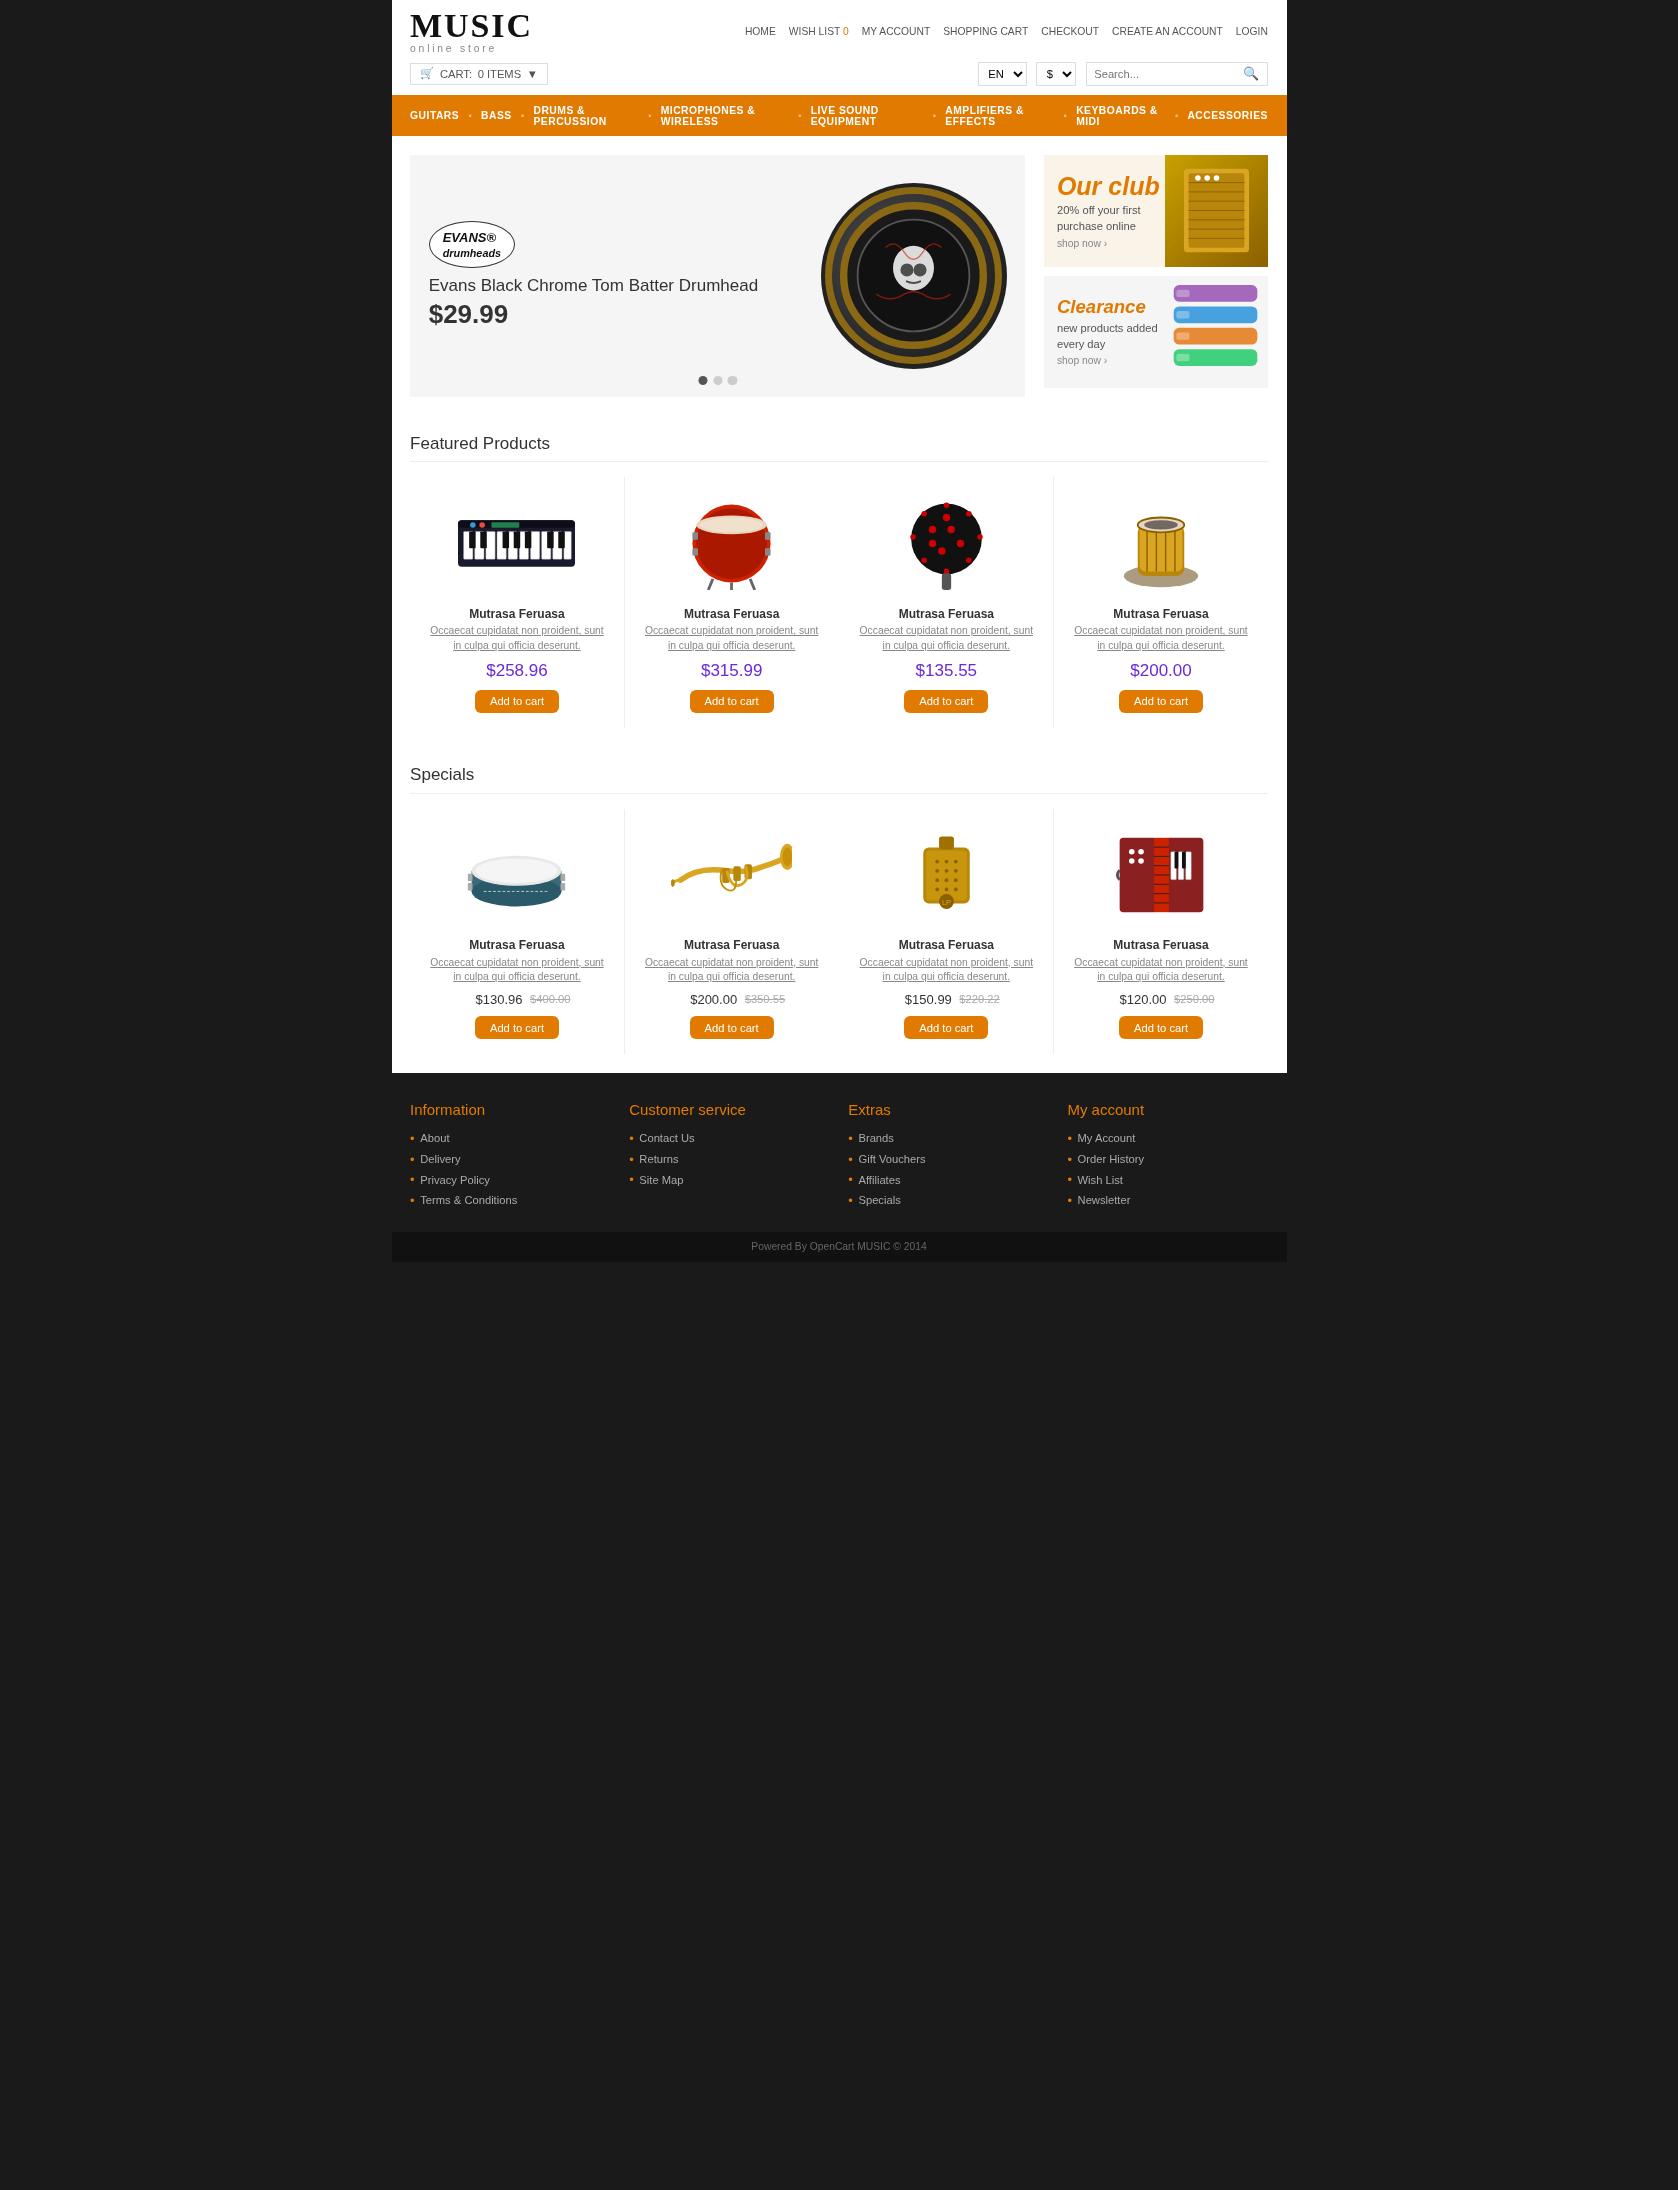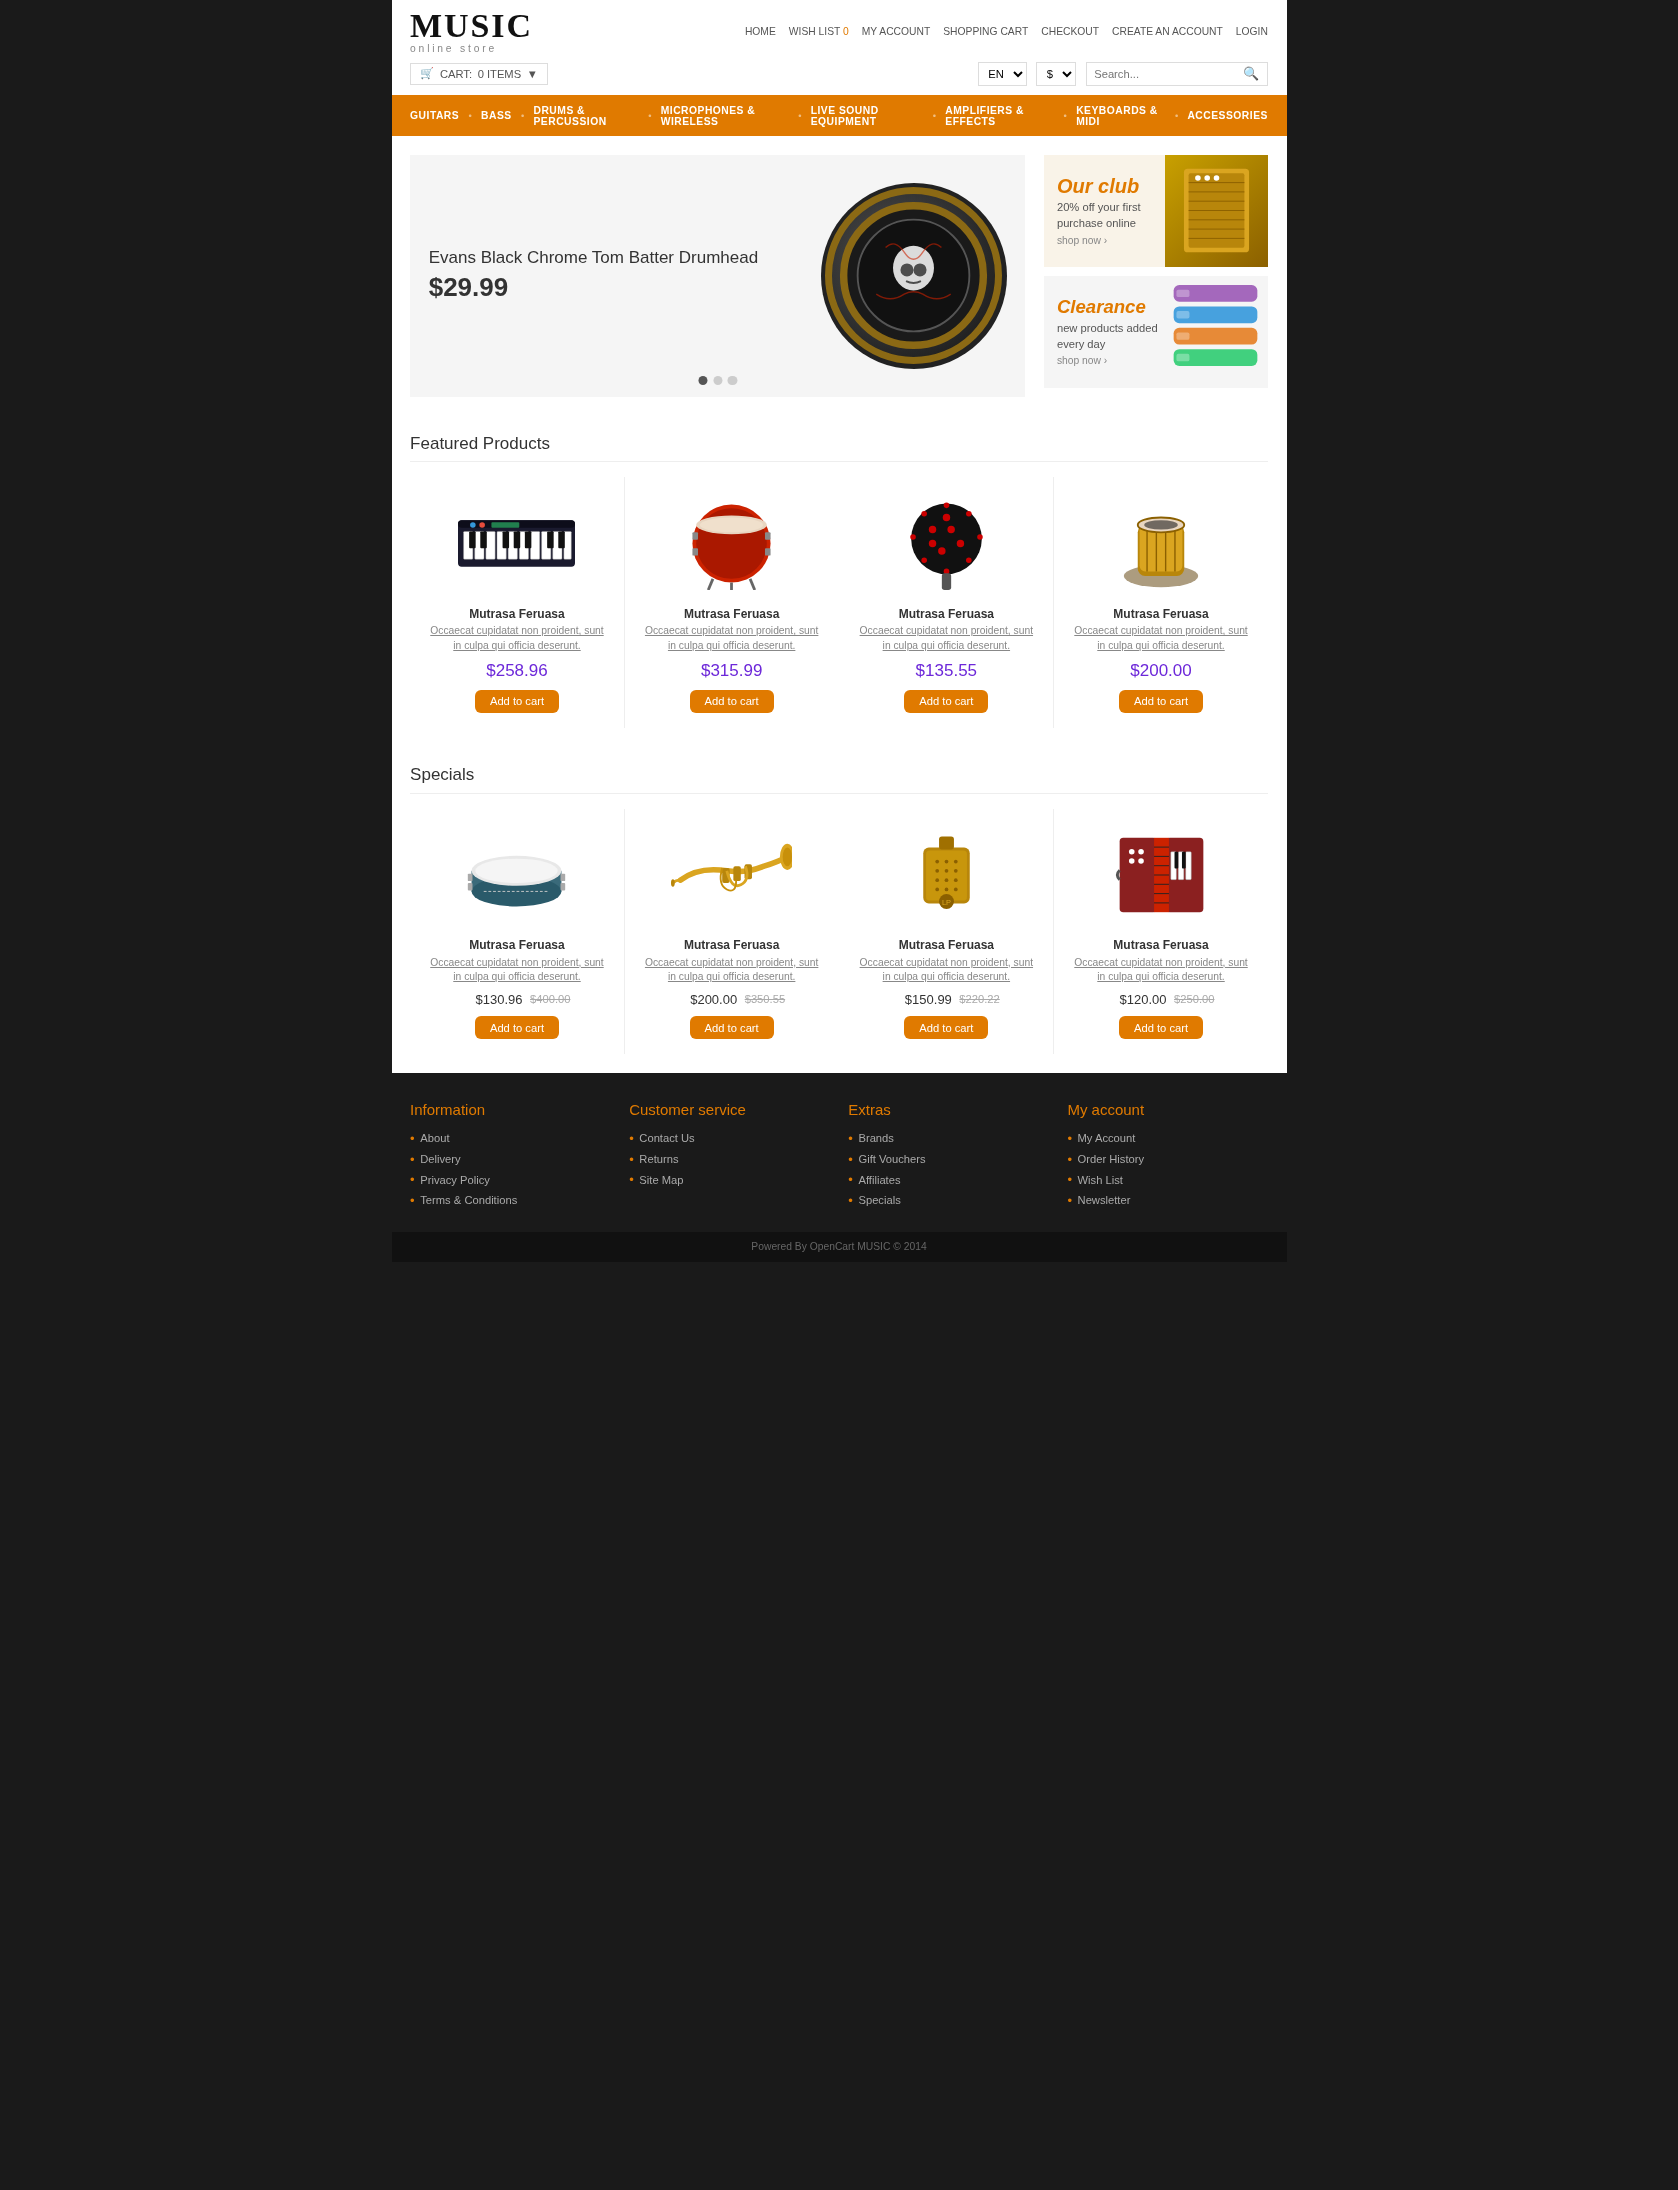--- a/index.html
+++ b/index.html
@@ -245,21 +245,21 @@
       width: 103px;
       background: linear-gradient(135deg, #c8a000, #8B6000);
       display: flex;
       align-items: center;
       justify-content: center;
       color: #fff;
       font-size: 18.6px;
     }
     .promo-title {
       color: #e07a00;
-      font-size: 20px;
+      font-size: 25px;
       font-weight: bold;
       font-style: italic;
     }
     .promo-sub {
       font-size: 11.2px;
       color: #555;
       margin: 3.7px 0;
     }
     .promo-link {
       color: #888;
@@ -484,20 +484,23 @@
     <span class="nav-separator">•</span>
     <a href="#">KEYBOARDS &amp; MIDI</a>
     <span class="nav-separator">•</span>
     <a href="#">ACCESSORIES</a>
   </div>
 
   <div class="main-content">
 
     <div class="hero-section">
       <div class="hero-left">
+        <div>
+          <span class="evans-logo"><em>EVANS</em>®<br><small>drumheads</small></span>
+        </div>
         <div class="hero-title">Evans Black Chrome Tom Batter Drumhead</div>
         <div class="hero-price">$29.99</div>
         <div class="hero-drum-img">
           <div class="drum-circle">
             <svg width="149" height="149" viewBox="0 0 160 160">
               <circle cx="80" cy="80" r="75" fill="#1a1a1a" stroke="#8B6914" stroke-width="8"></circle>
               <circle cx="80" cy="80" r="60" fill="#111" stroke="#555" stroke-width="2"></circle>
 
               <ellipse cx="80" cy="72" rx="22" ry="24" fill="#fff" opacity="0.85"></ellipse>
               <circle cx="73" cy="74" r="7" fill="#111" opacity="0.7"></circle>

